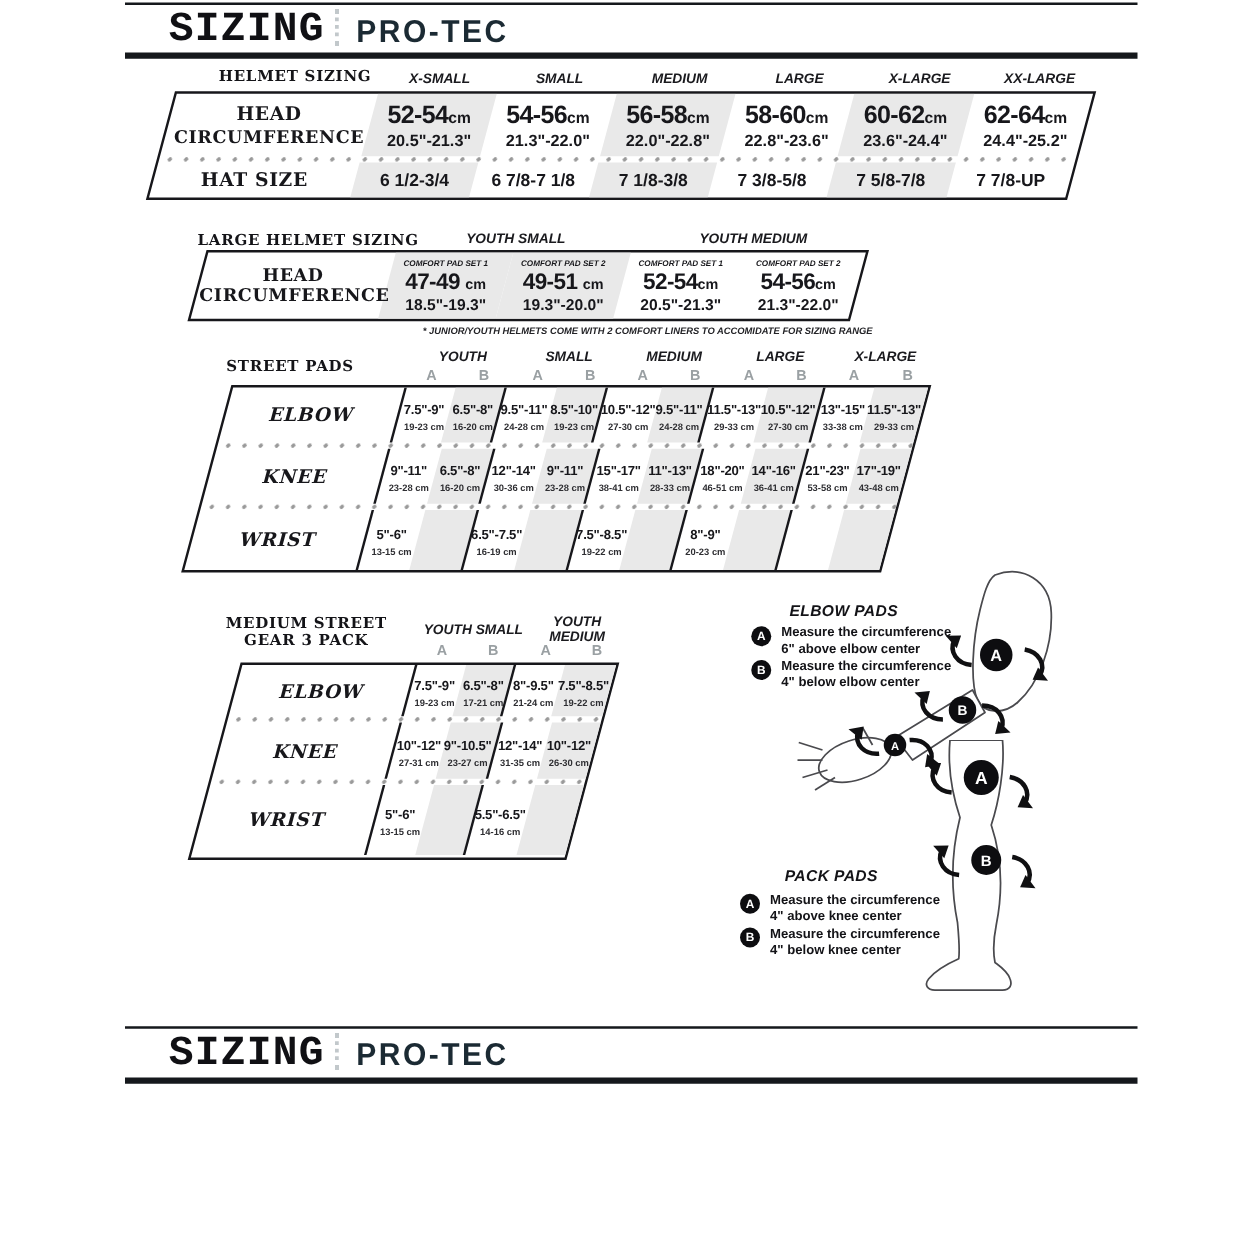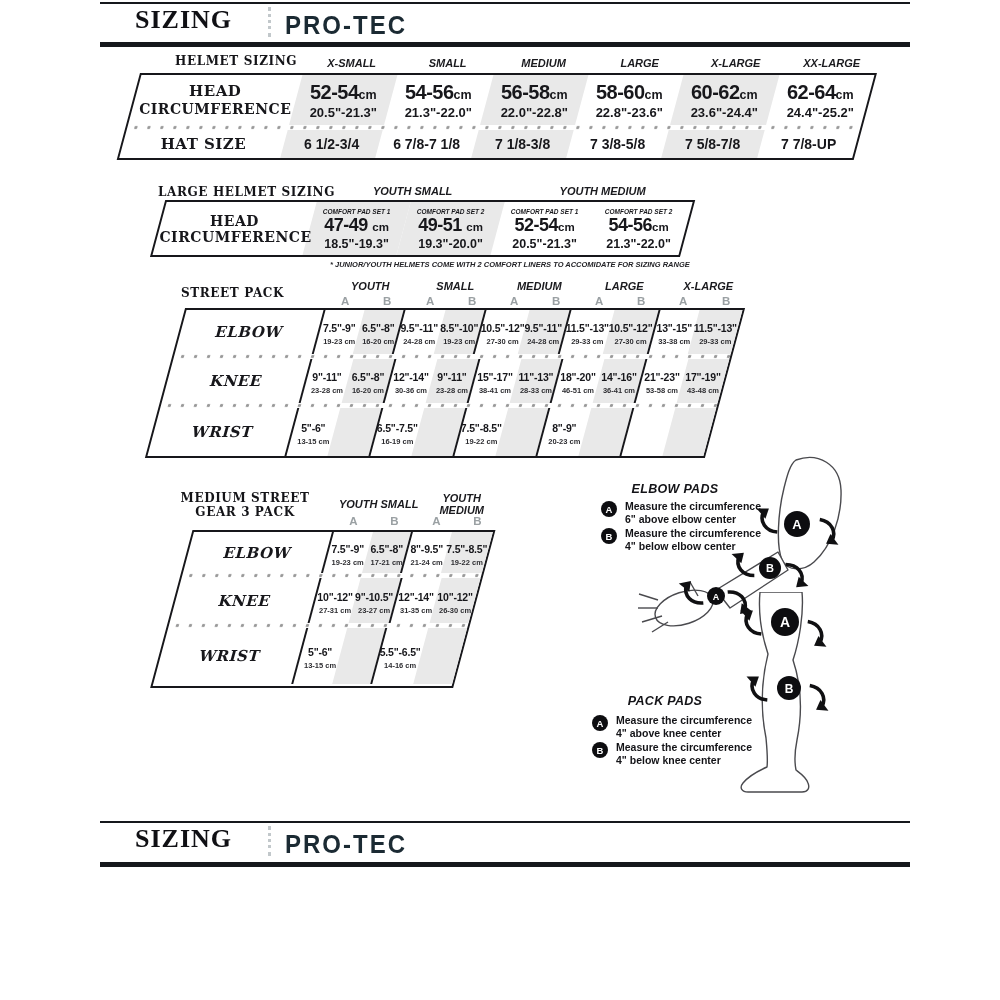--- a/index.html
+++ b/index.html
@@ -1,20 +1,20 @@
 <!DOCTYPE html>
 <html><head>
 <meta charset="utf-8">
 <style>
 *{margin:0;padding:0;box-sizing:border-box}
 html,body{width:1000px;height:1000px;background:#fff}
 body{position:relative;font-family:"Liberation Sans",sans-serif;color:#17171b;overflow:hidden}
 .abs{position:absolute}
 .rule{position:absolute;left:100px;width:810px;background:#15181c}
-.brand-sizing{position:absolute;font-family:Liberation Serif, serif;font-weight:bold;font-size:26px;letter-spacing:1px;color:#101014}
+.brand-sizing{position:absolute;font-family:Liberation Mono, monospace;font-weight:bold;font-size:33px;letter-spacing:1px;color:#101014}
 .brand-sep{position:absolute;width:0;height:30px;border-left:3px dotted #c2c8cb}
 .brand-logo{position:absolute;font-weight:bold;font-size:24px;letter-spacing:2px;color:#1b2a33;transform:scaleY(1.05)}
 .sec-title{position:absolute;font-family:"DejaVu Serif",serif;font-weight:bold;font-size:12px;letter-spacing:.6px;color:#141418}
 .ptable{position:absolute;transform:skewX(-15deg)}
 .un{display:block;width:100%;transform:skewX(15deg)}
 .band{display:flex;align-items:center}
 .szcell{flex:1;text-align:center;font-style:italic;font-weight:bold;font-size:11px;color:#1a1a1e}
 .abcell{flex:1;text-align:center;color:#9aa0a3;font-weight:bold;font-size:11.5px}
 .pt-body{border:2px solid #17171b;background:#fff;overflow:hidden}
 .row{display:flex}
@@ -27,21 +27,21 @@
 .hu{font-size:12.5px;font-weight:bold}
 .hin{display:block;font-size:13px;font-weight:bold;margin-top:1px}
 .hat{font-size:14px;font-weight:bold}
 .padset{display:block;font-size:6.5px;font-style:italic;font-weight:bold;margin-top:2px}
 .jv{font-size:18px;font-weight:bold;letter-spacing:-.5px}
 .ju{font-size:11.5px;font-weight:bold}
 .jin{display:block;font-size:12.5px;font-weight:bold;margin-top:1px}
 .sv{font-size:10.5px;font-weight:bold;letter-spacing:-.2px}
 .scm{display:block;font-size:7.5px;font-weight:bold;color:#2e2e32;margin-top:1px}
 .slab2{font-size:14px}
-.footnote{position:absolute;font-size:7.5px;font-style:italic;font-weight:bold;color:#232327;text-align:left}
+.footnote{position:absolute;font-size:7.5px;font-style:italic;font-weight:bold;color:#232327;text-align:right}
 .gtitle{position:absolute;font-style:italic;font-weight:bold;font-size:12.5px;letter-spacing:.3px;text-align:center;color:#131317}
 .badge{position:absolute;width:16px;height:16px;border-radius:50%;background:#0d0d10;color:#fff;font-weight:bold;font-size:9.5px;display:flex;align-items:center;justify-content:center}
 .gtext{position:absolute;font-size:10.5px;font-weight:bold;line-height:12.5px;color:#131317}
 svg text{font-family:"Liberation Sans",sans-serif;font-weight:bold}
 </style>
 </head>
 <body>
 
 <div class="rule" style="top:2px;height:2px"></div>
 <div class="brand-sizing" style="left:135px;top:5px">SIZING</div>
@@ -151,21 +151,21 @@
           <span class="un"><span class="padset">COMFORT PAD SET 1</span><span class="jv">52-54</span><span class="ju">cm</span><span class="jin">20.5"-21.3"</span></span>
         </div>
       <div class="cell">
           <span class="un"><span class="padset">COMFORT PAD SET 2</span><span class="jv">54-56</span><span class="ju">cm</span><span class="jin">21.3"-22.0"</span></span>
         </div>
     </div>
   </div>
 </div>
 <div class="footnote" style="left:330px;top:260px;width:368px">* JUNIOR/YOUTH HELMETS COME WITH 2 COMFORT LINERS TO ACCOMIDATE FOR SIZING RANGE</div>
 
-<div class="sec-title" style="left:181px;top:286px">STREET PACK</div>
+<div class="sec-title" style="left:181px;top:286px">STREET PADS</div>
 
 <div class="ptable" style="left:169px;top:278px;width:560px;height:180px">
   <div class="band" style="height:15px">
     <div style="width:137px"></div>
     <div class="szcell">
         <span class="un">YOUTH</span>
       </div>
     <div class="szcell">
         <span class="un">SMALL</span>
       </div>

